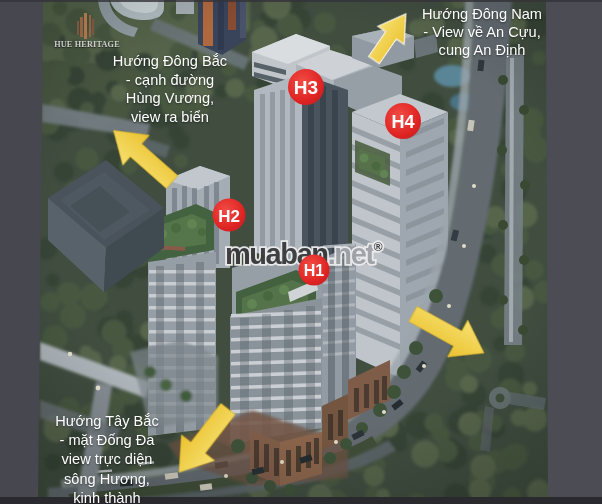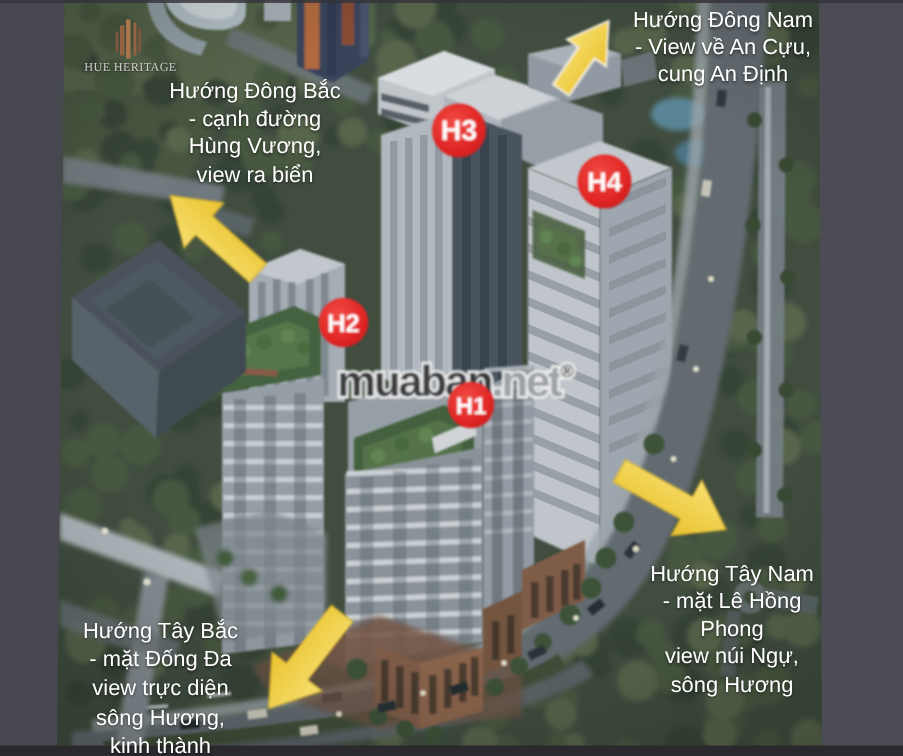--- a/index.html
+++ b/index.html
@@ -723,22 +723,21 @@
 </svg>
 
 <div style="position:absolute;left:77px;top:13px;width:20px;height:26px;">
   <div style="position:absolute;left:0;top:8px;width:2px;height:14px;background:#7d5640;"></div>
   <div style="position:absolute;left:3px;top:4px;width:2.5px;height:20px;background:#936344;"></div>
   <div style="position:absolute;left:7px;top:0;width:3px;height:26px;background:#aa764e;"></div>
   <div style="position:absolute;left:11.5px;top:2px;width:2.5px;height:22px;background:#936344;"></div>
   <div style="position:absolute;left:15px;top:6px;width:2px;height:16px;background:#7d5640;"></div>
 </div>
 
-<div style="position:absolute;left:52px;top:40px;width:70px;text-align:center;color:#cfcfcf;font-size:8.2px;font-weight:normal;letter-spacing:0.2px;font-family:'Liberation Serif',serif;text-shadow:0 1px 1px rgba(0,0,0,.6);white-space:nowrap;">HUE HERITAGE</div>
+<div style="position:absolute;left:52px;top:40px;width:70px;text-align:center;color:#cfcfcf;font-size:8.2px;font-weight:bold;letter-spacing:0.2px;font-family:'Liberation Serif',serif;text-shadow:0 1px 1px rgba(0,0,0,.6);white-space:nowrap;">HUE HERITAGE</div>
 
 <div class="cap" style="left:402px;top:6px;width:160px;line-height:17.8px;">Hướng Đông Nam<br>- View về An Cựu,<br>cung An Định</div>
 
 <div class="cap" style="left:90px;top:52px;width:160px;">Hướng Đông Bắc<br>- cạnh đường<br>Hùng Vương,<br>view ra biển</div>
 
 <div class="cap" style="left:27px;top:412px;width:160px;line-height:19.2px;">Hướng Tây Bắc<br>- mặt Đống Đa<br>view trực diện<br>sông Hương,<br>kinh thành</div>
 
-<div class="cap" style="left:408px;top:374px;width:160px;line-height:18.4px;">Hướng Tây Nam<br>- mặt Lê Hồng<br>Phong<br>view núi Ngự,<br>sông Hương</div>
 </div>
 
 </body></html>

